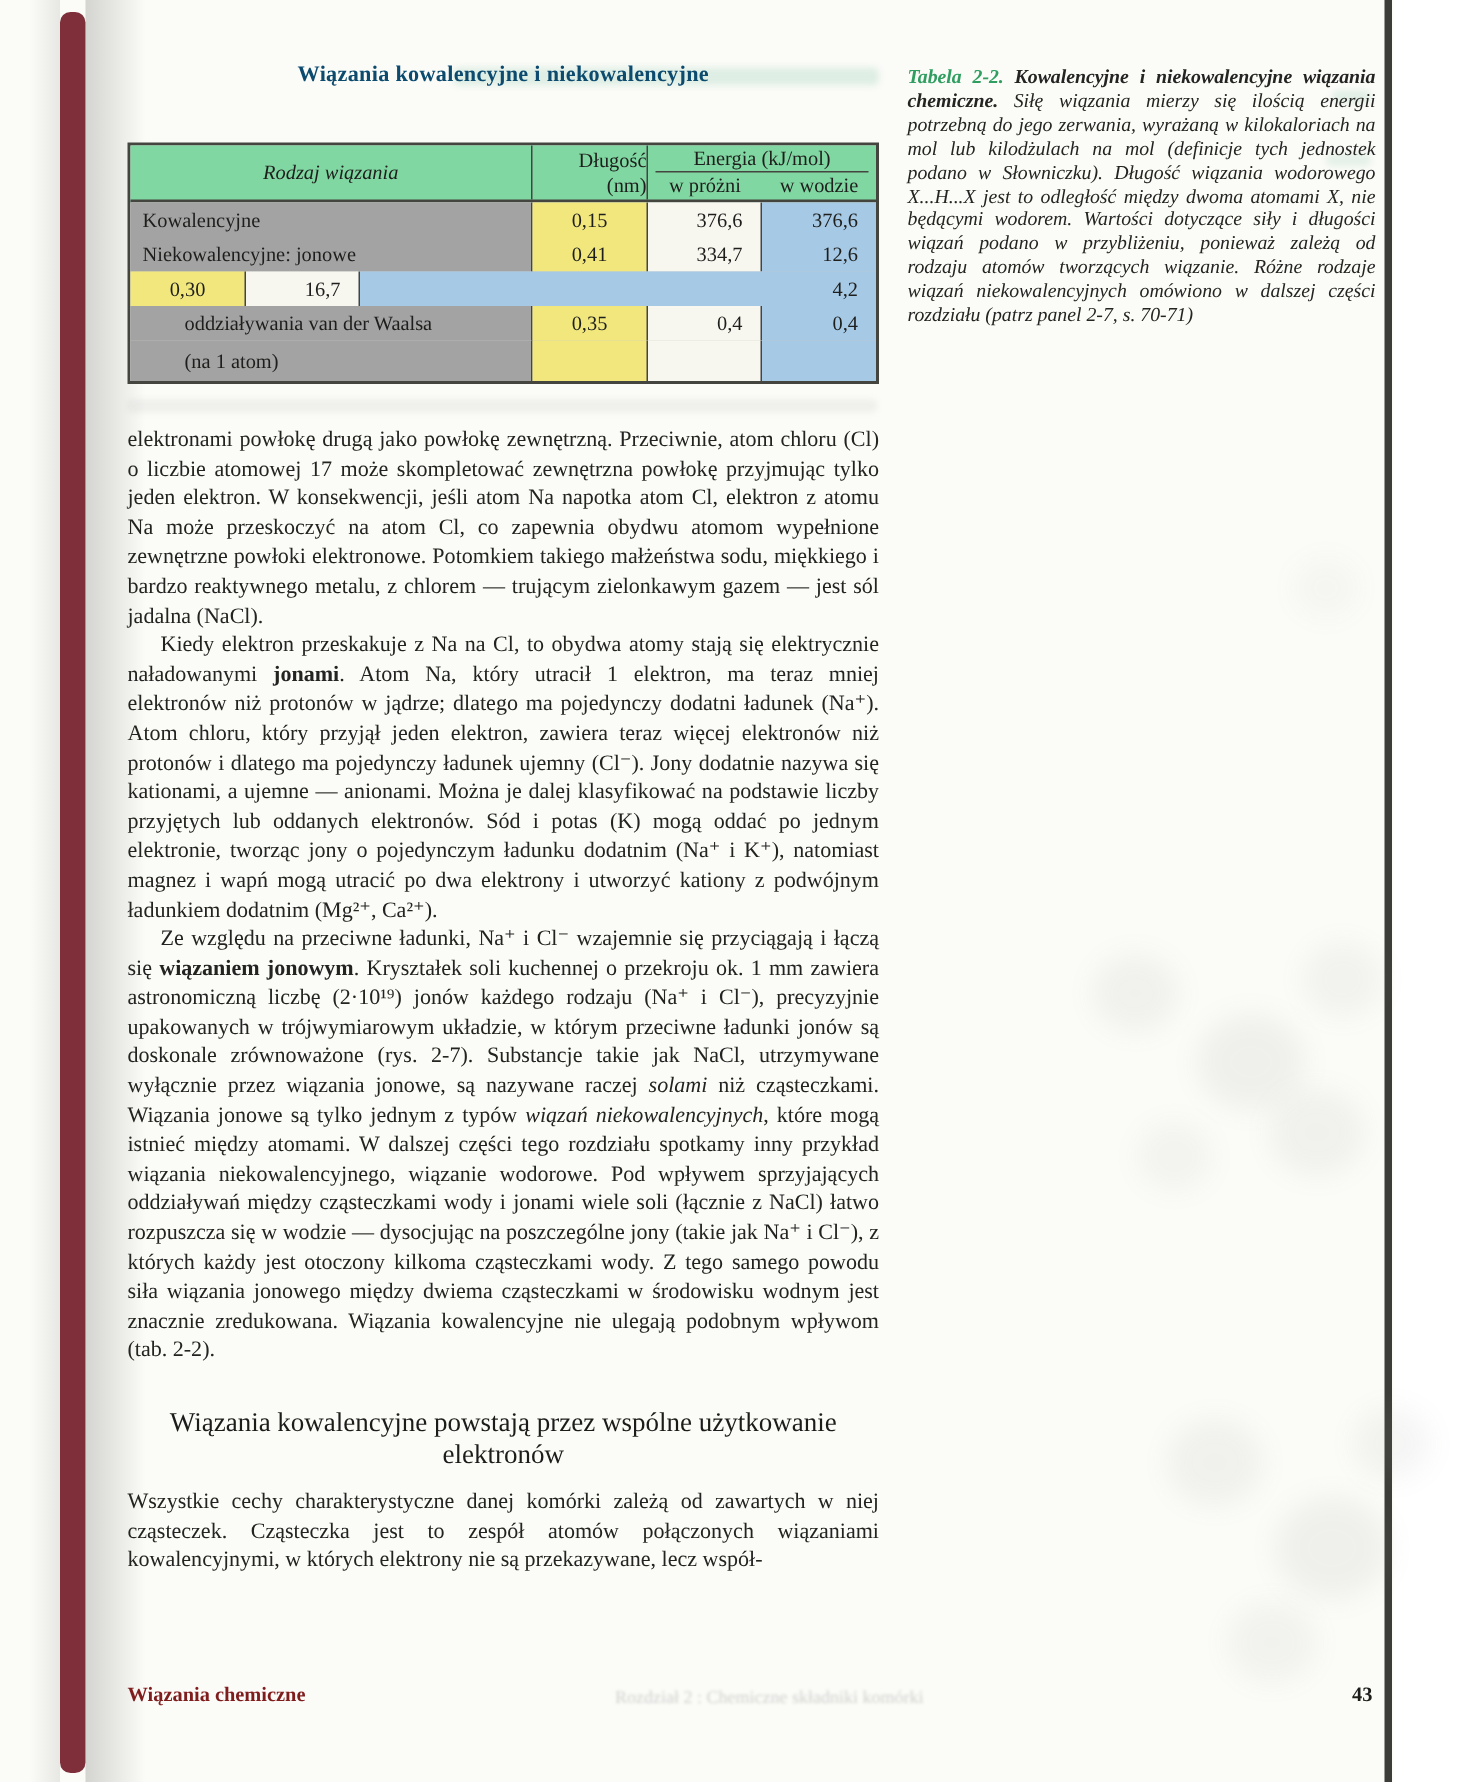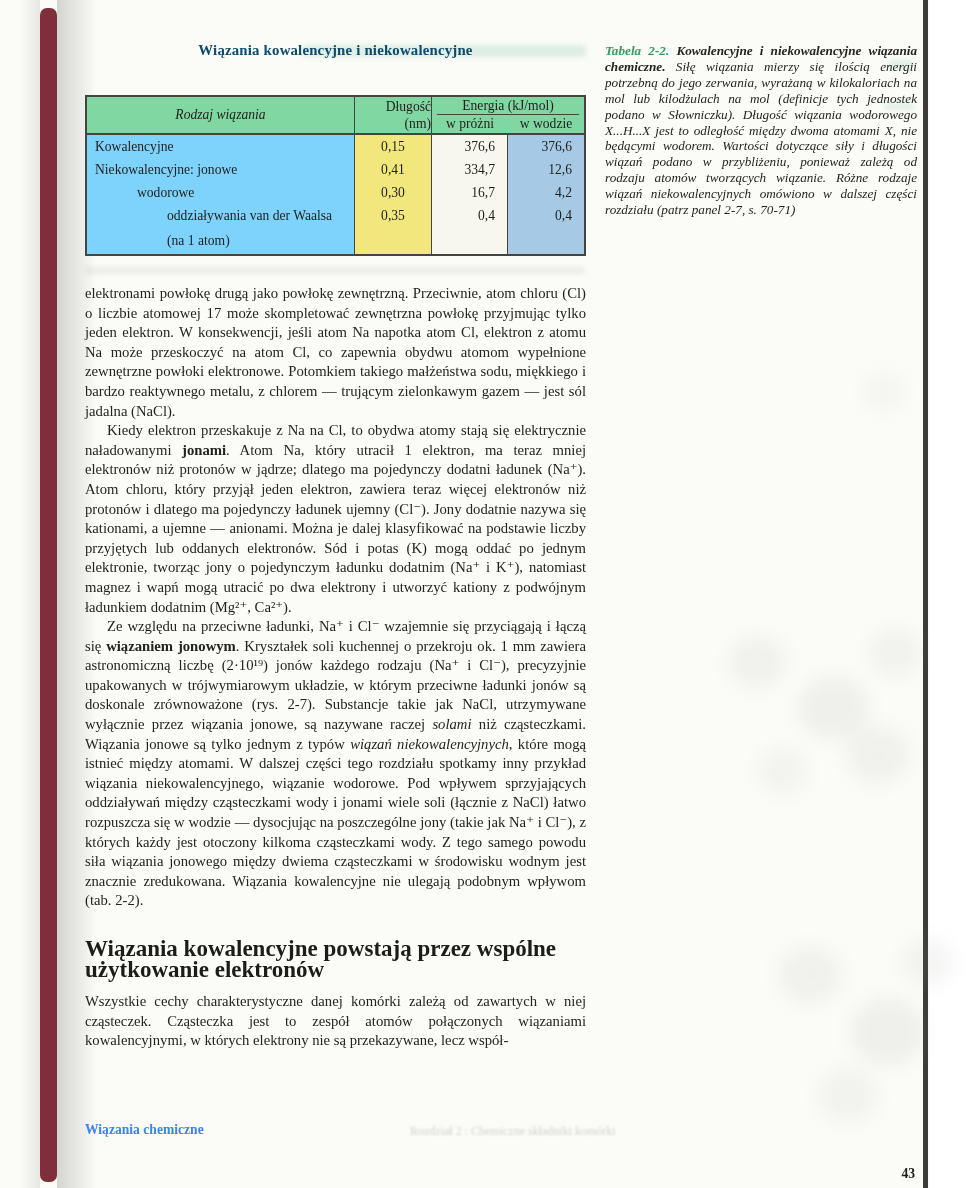--- a/index.html
+++ b/index.html
@@ -33,47 +33,47 @@
   .th-length{width:77px;border-right:1px solid #454540;display:flex;flex-direction:column;
     align-items:flex-end;justify-content:space-between;padding:2px 0 1px;}
   .th-energy{flex:1;display:flex;flex-direction:column;}
   .energy-title{text-align:center;padding-top:1px;margin:0 5px;border-bottom:1.5px solid #454540;}
   .energy-sub{display:flex;flex:1;align-items:flex-end;padding-bottom:1px;}
   .energy-sub .sub{width:50%;text-align:center;}
   .tbl-body{background:#c9c9c5;}
   .tbl-row{display:flex;min-height:23px;}
   .tbl-row:last-child{min-height:27px;}
   .td{box-sizing:border-box;display:flex;align-items:center;}
-  .td-type{width:268px;background:#7dd3fc;border-right:1px solid #454540;padding-left:8px;}
+  .td-type{width:268px;background:#a3a3a3;border-right:1px solid #454540;padding-left:8px;}
   .td-type.ind1{padding-left:50px;}
-  .td-type.ind2{padding-left:80px;}
+  .td-type.ind2{padding-left:36px;}
   .td-length{width:77px;background:#f1e77d;border-right:1px solid #454540;justify-content:center;}
   .td-vac{width:76px;background:#f8f7ef;border-right:1px solid #454540;justify-content:flex-end;padding-right:12px;}
   .td-wat{flex:1;background:#a6c9e5;justify-content:flex-end;padding-right:12px;}
 
   
   .sidebar{position:absolute;left:605px;top:43px;width:312px;
     font-size:13.2px;line-height:15.9px;text-align:justify;color:#242422;}
   .sidebar p{margin:0;font-style:italic;}
 
   
   .body-col{position:absolute;left:85px;top:284px;width:501px;
     font-size:14.7px;line-height:19.6px;text-align:justify;color:#232321;}
   .body-col p.para{margin:0;}
   .body-col p.para.ind{text-indent:22px;}
-  .section-heading{margin:27px 0 12px 0;font-size:23px;line-height:21px;
-    font-weight:bold;color:#1c1c1a;text-align:left;}
+  .section-heading{margin:27px 0 12px 0;font-size:18px;line-height:21px;
+    font-weight:normal;color:#1c1c1a;text-align:center;}
   .b{font-weight:bold;}
   .i{font-style:italic;}
   .bg{font-weight:bold;color:#2f9e60;}
 
   
   .footer{position:absolute;left:85px;top:1122px;width:830px;height:20px;font-size:13.6px;}
-  .footer-left{position:absolute;left:0;top:0;font-weight:bold;color:#3b82f6;}
-  .footer-page{position:absolute;right:0;top:0;font-weight:bold;color:#1d1d1b;margin-top:44px;}
+  .footer-left{position:absolute;left:0;top:0;font-weight:bold;color:#7f1d1d;}
+  .footer-page{position:absolute;right:0;top:0;font-weight:bold;color:#1d1d1b;}
   .footer-ghost{position:absolute;left:325px;top:2px;width:280px;font-size:12px;
     color:#9aa09a;opacity:0.45;filter:blur(1.1px);white-space:nowrap;}
 
   
   .smudge{position:absolute;border-radius:4px;filter:blur(2px);}
   .smudge-green-a{left:302px;top:45px;width:284px;height:12px;background:rgba(110,190,150,0.20);}
   .smudge-green-b{left:182px;top:230px;width:238px;height:10px;background:rgba(110,190,150,0.16);}
   .smudge-green-c{left:888px;top:60px;width:26px;height:9px;background:rgba(110,190,150,0.18);}
   .smudge-green-d{left:884px;top:102px;width:30px;height:9px;background:rgba(110,190,150,0.15);}
   .smudge-gray-a{left:85px;top:266px;width:500px;height:9px;background:rgba(140,140,136,0.10);}
@@ -139,21 +139,20 @@
         <div class="td td-vac">376,6</div>
         <div class="td td-wat">376,6</div>
       </div>
       <div class="tbl-row">
         <div class="td td-type ind0">Niekowalencyjne: jonowe</div>
         <div class="td td-length">0,41</div>
         <div class="td td-vac">334,7</div>
         <div class="td td-wat">12,6</div>
       </div>
       <div class="tbl-row">
-        <div class="td td-type ind1">wodorowe</div>
         <div class="td td-length">0,30</div>
         <div class="td td-vac">16,7</div>
         <div class="td td-wat">4,2</div>
       </div>
       <div class="tbl-row">
         <div class="td td-type ind2">oddziaływania van der Waalsa</div>
         <div class="td td-length">0,35</div>
         <div class="td td-vac">0,4</div>
         <div class="td td-wat">0,4</div>
       </div>

